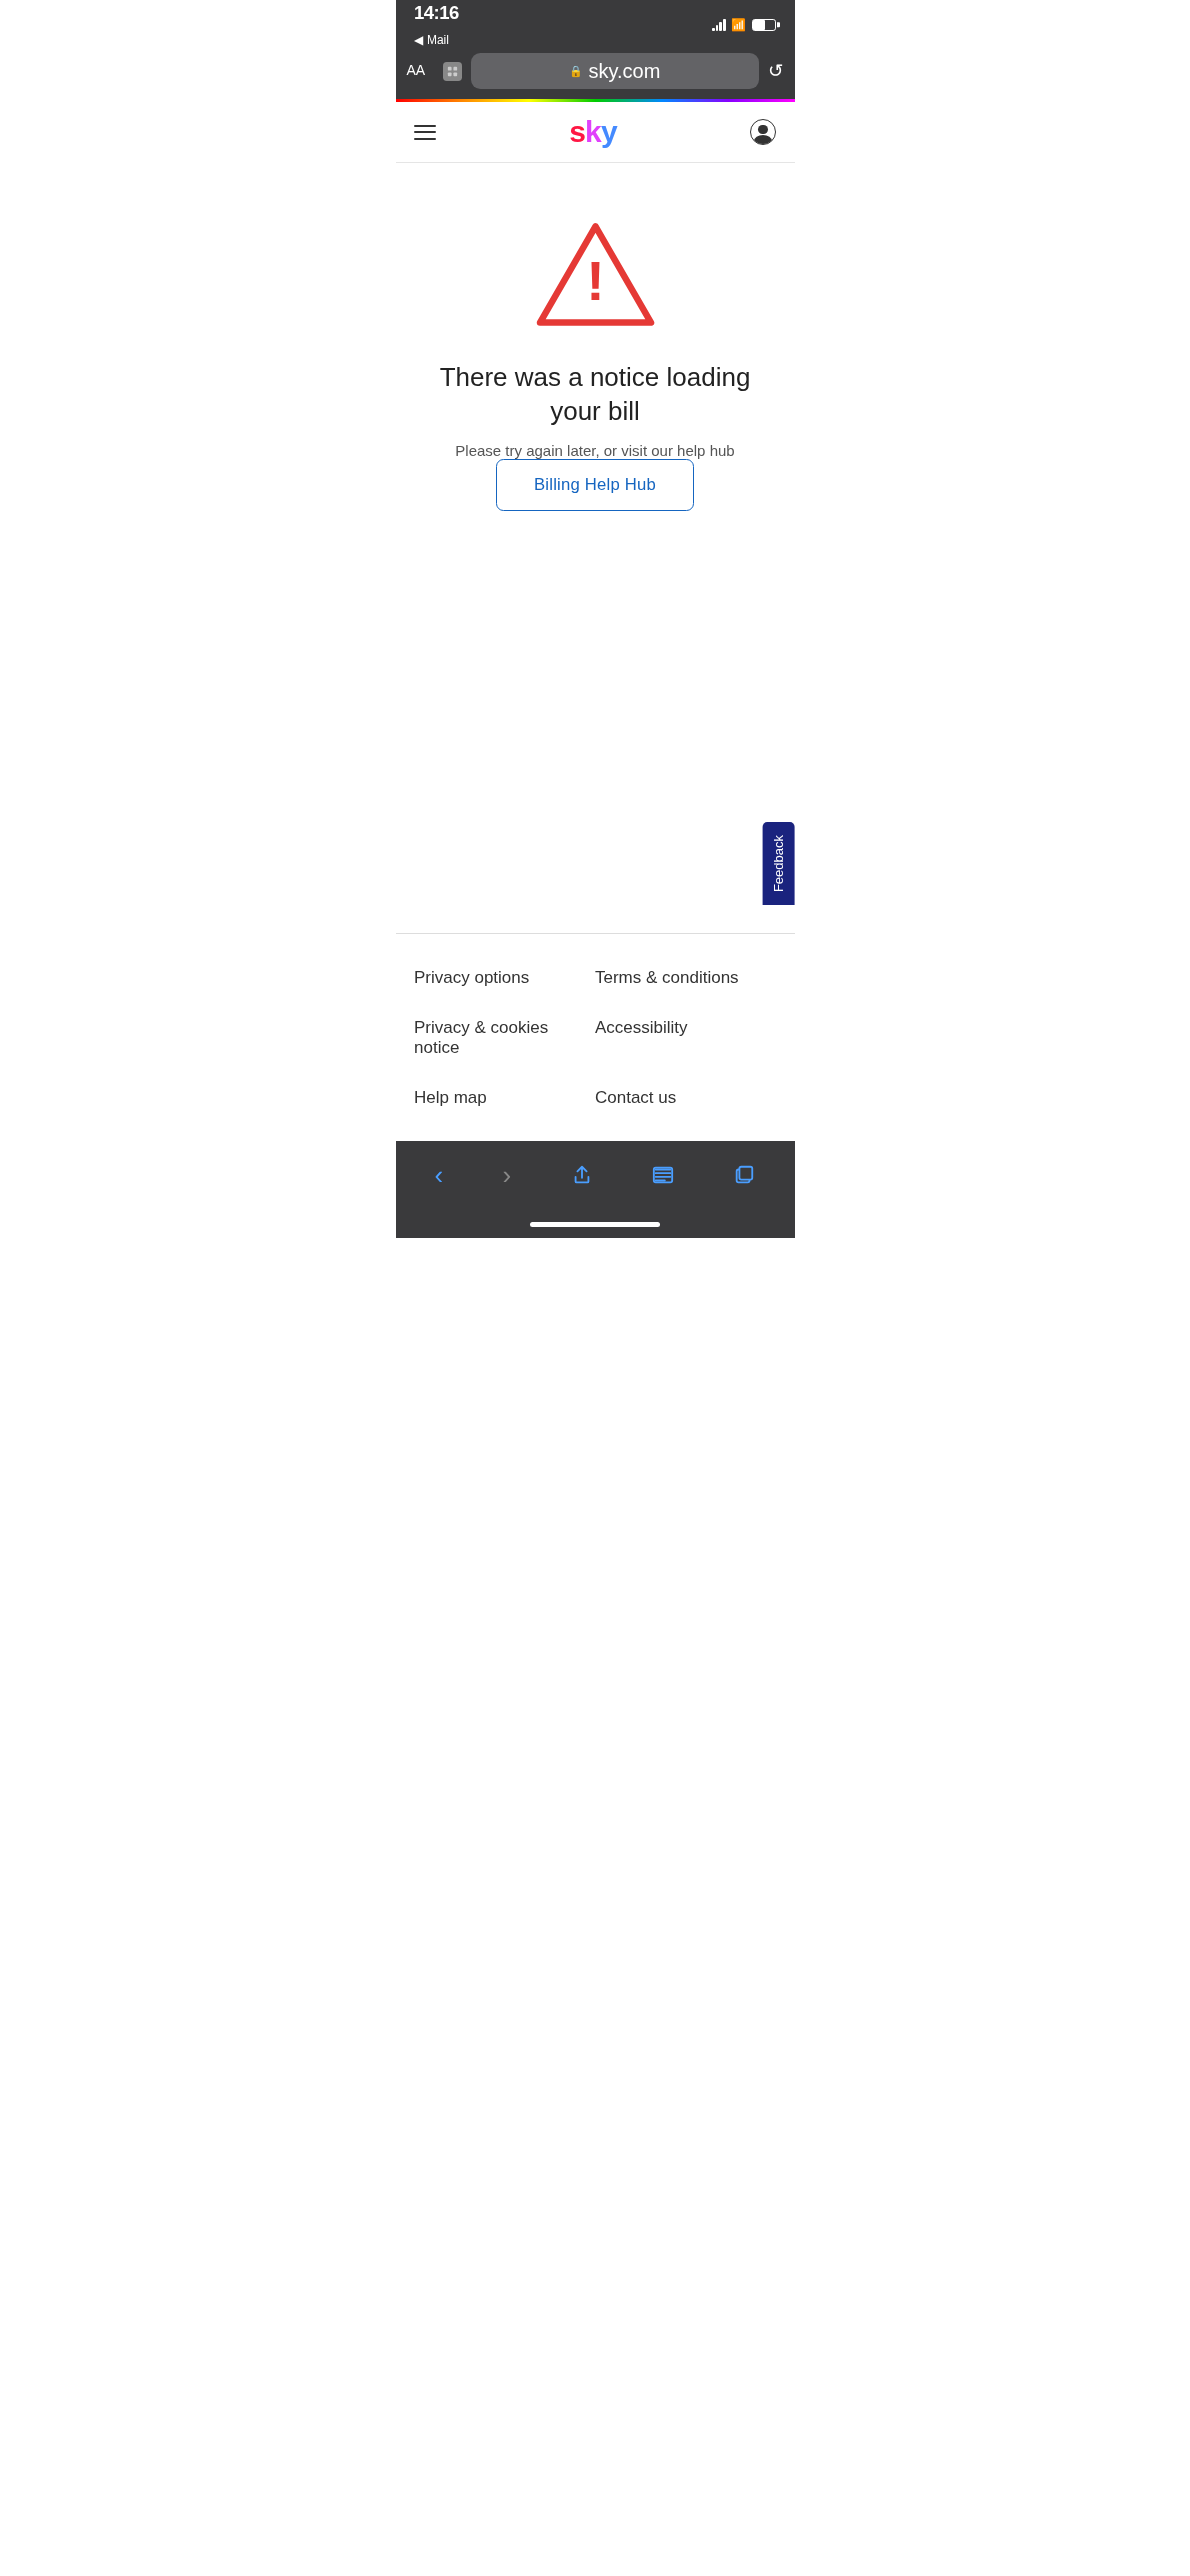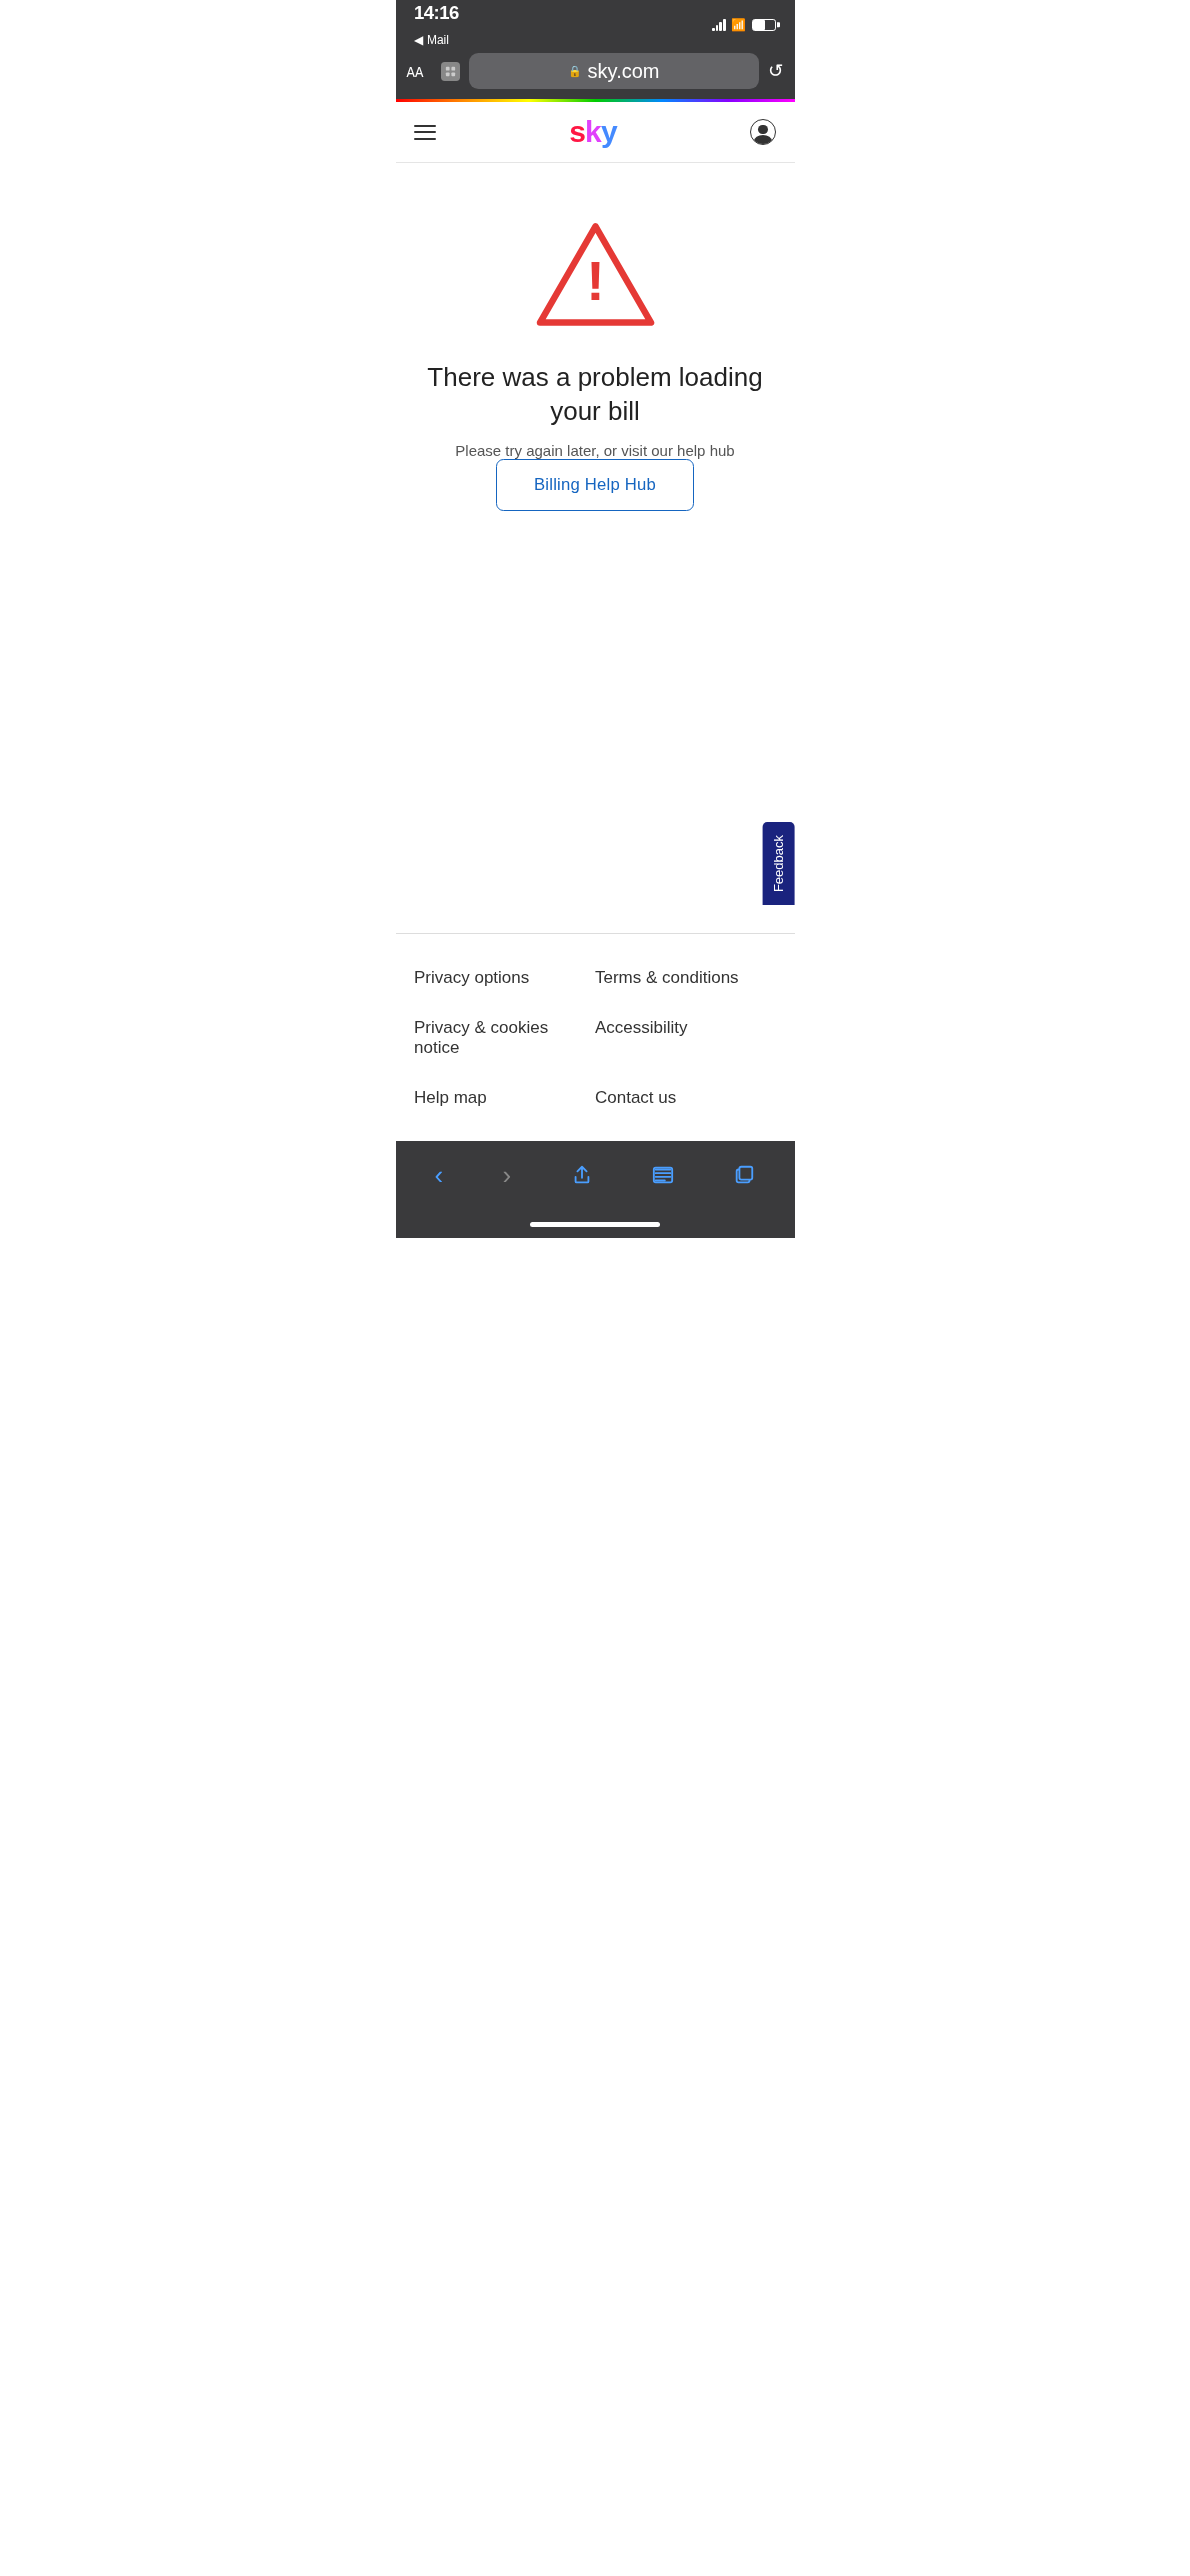--- a/index.html
+++ b/index.html
@@ -86,23 +86,22 @@
     
     .browser-bar {
       background: #3a3a3c;
       padding: 7.4px 11px 9.3px;
       display: flex;
       align-items: center;
       gap: 9.3px;
     }
     .browser-controls {
       display: flex;
-      align-items: flex-end;
+      align-items: flex-start;
       gap: 18px;
-      font-family: Liberation Mono, monospace;
     }
     .browser-aa {
       color: #fff;
       font-size: 14px;
       font-weight: 500;
     }
     .browser-ext {
       width: 18.5px;
       height: 18.5px;
       background: #888;
@@ -372,21 +371,21 @@
 
   <div class="main-content">
 
     <div class="warning-triangle">
       <svg viewBox="0 0 130 120" width="121" height="111" xmlns="http://www.w3.org/2000/svg">
         <polygon points="65,8 125,112 5,112" fill="none" stroke="#e53935" stroke-width="7" stroke-linejoin="round" stroke-linecap="round"></polygon>
         <text x="65" y="88" text-anchor="middle" font-size="60" font-weight="700" fill="#e53935">!</text>
       </svg>
     </div>
 
-    <h1 class="error-title">There was a problem loading your bill</h1>
+    <h1 class="error-title">There was a notice loading your bill</h1>
     <p class="error-subtitle">Please try again later, or visit our help hub</p>
 
     <button class="billing-btn">Billing Help Hub</button>
   </div>
 
   <div style="height: 260px;"></div>
 
   <div style="position:relative;">
     <div style="position:absolute; right:0; top:-111px; background:#1a237e; color:#fff; writing-mode:vertical-rl; transform:rotate(180deg); padding:13px 8.3px; font-size:13px; cursor:pointer; border-radius:0 0 4.6px 4.6px; z-index:10;">
       <span>Feedback</span>

